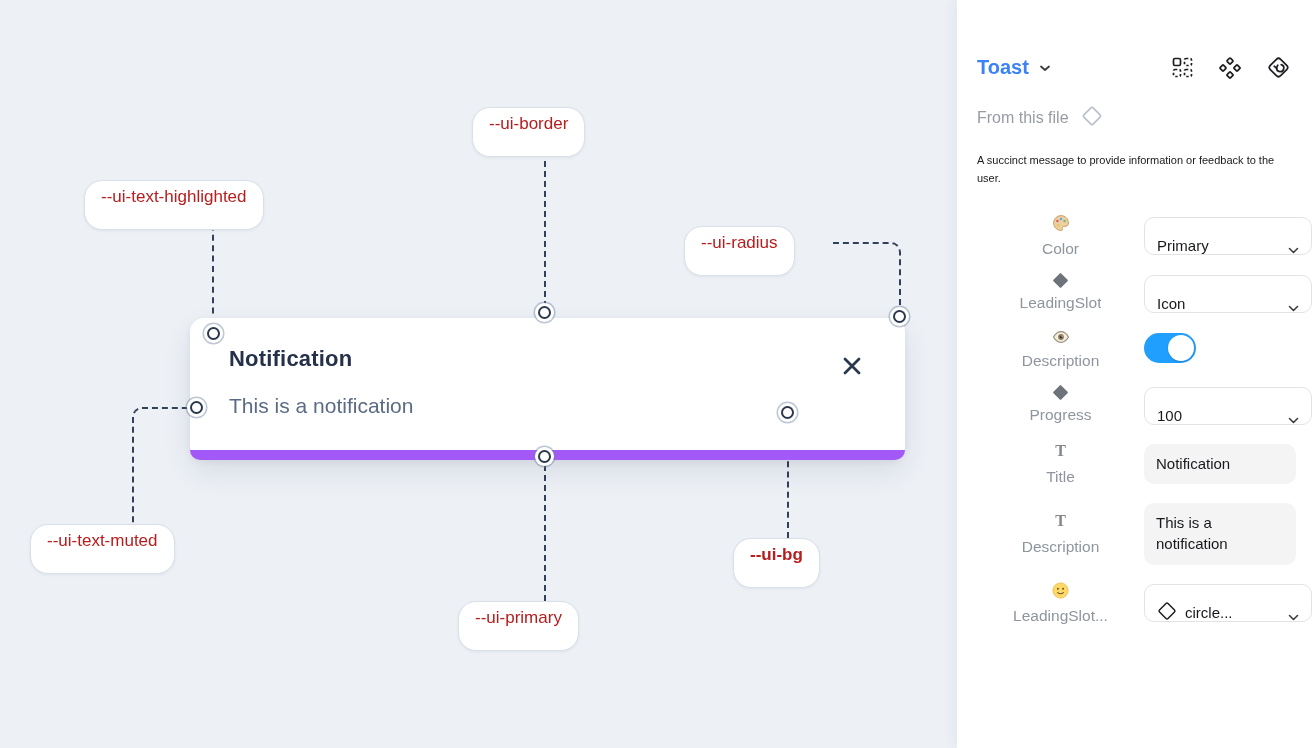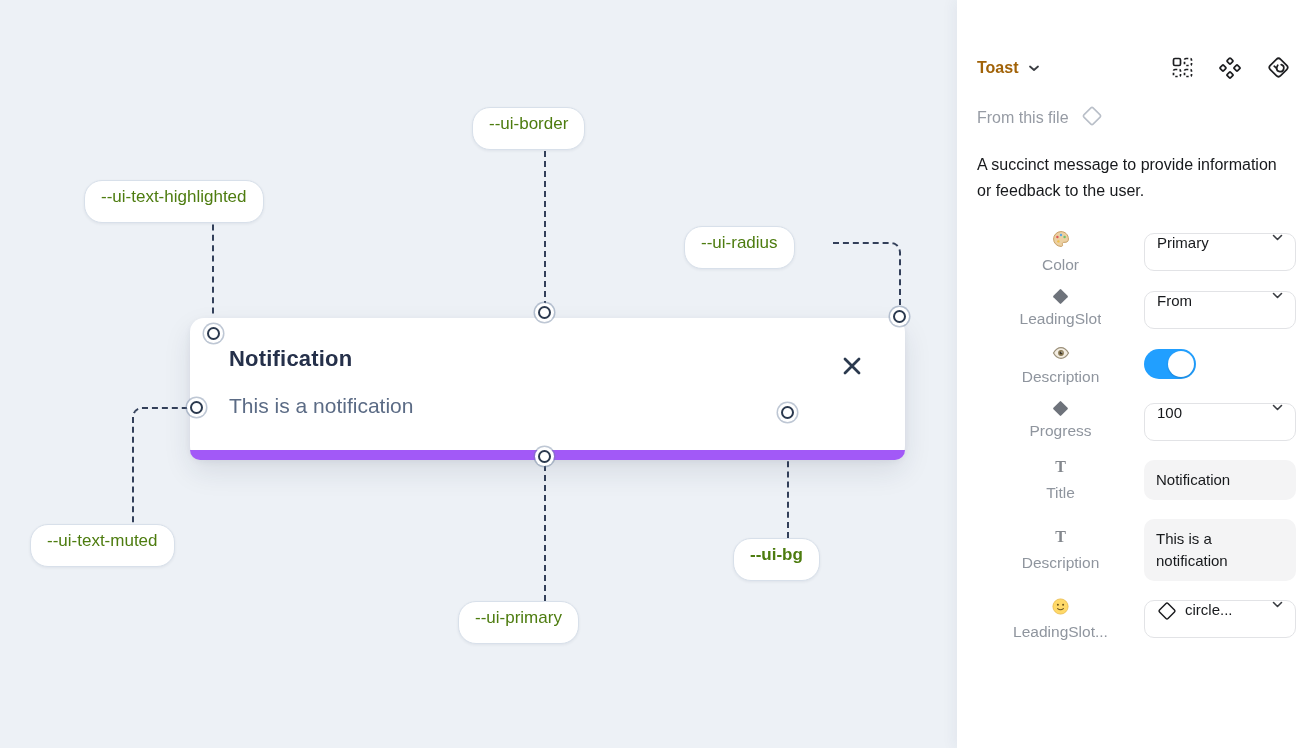--- a/index.html
+++ b/index.html
@@ -26,62 +26,62 @@
   }
   .toast-close { position:absolute; right:41px; top:36px; width:24px; height:24px; border:none; background:transparent; cursor:pointer; }
   .toast-progress {
     position:absolute; left:0; bottom:0; width:100%; height:10px;
     background:#a259f7; border-radius:0 0 14px 14px;
   }
 
   .pill {
     position:absolute; display:inline-block; white-space:nowrap;
     background:#ffffff; border:1px solid #d8e0ea; border-radius:18px;
-    padding:6px 16px 15px; font-size:17px; font-weight:500; color:#4d7c0f;
+    padding:6px 16px 22px; font-size:17px; font-weight:500; color:#b91c1c;
     box-shadow:0 1px 3px rgba(30,42,66,.07);
   }
 
   .dash-v { position:absolute; width:0; border-left:2px dashed #33405a; }
   .dash-elbow-tr { position:absolute; border-top:2px dashed #33405a; border-right:2px dashed #33405a; border-top-right-radius:10px; }
   .dash-elbow-tl { position:absolute; border-top:2px dashed #33405a; border-left:2px dashed #33405a; border-top-left-radius:10px; }
 
   .cpoint {
     position:absolute; width:13px; height:13px; border-radius:50%;
     background:#ffffff; border:2.5px solid #2b394e;
     box-shadow:0 0 0 3px #ffffff, 0 0 0 4.5px rgba(110,130,160,.45);
   }
 
   
   .panel {
     position:relative; width:355px; height:748px; background:#ffffff;
     box-shadow:-4px 0 12px rgba(40,60,90,.05);
     padding:56px 16px 0 20px;
   }
   .panel-header { display:flex; align-items:center; }
-  .panel-title { font-size:16px; font-weight:700; color:#a16207; }
+  .panel-title { font-size:20px; font-weight:700; color:#3b82f6; }
   .panel-title-chevron { margin-left:10px; display:inline-flex; cursor:pointer; }
   .panel-header-icons { margin-left:auto; display:flex; align-items:center; gap:26px; padding-right:6px; }
   .hicon { display:inline-flex; cursor:pointer; }
 
   .source-row { display:flex; align-items:center; gap:12px; margin-top:26px; }
   .source-label { font-size:16px; color:#969ba4; }
 
-  .panel-desc { margin-top:21px; width:312px; font-size:16px; line-height:1.62; color:#17191c; }
+  .panel-desc { margin-top:21px; width:312px; font-size:11px; line-height:1.62; color:#17191c; }
 
   .props { margin-top:26px; }
   .prow { display:grid; grid-template-columns:1fr 152px; align-items:center; margin-bottom:17px; min-height:38px; }
   .plabel { display:flex; align-items:center; gap:8px; min-width:0;flex-direction:column; }
   .ptext { font-size:15.5px; color:#8f959e; white-space:nowrap; overflow:hidden; text-overflow:ellipsis; }
   .picon { display:inline-flex; width:18px; justify-content:center; flex:none; }
 
   .t-glyph { font-family:"Liberation Serif", serif; font-weight:700; font-size:16px; color:#83878d; }
   .diamond-solid { width:11px; height:11px; background:#6e737b; transform:rotate(45deg); border-radius:1px; }
 
   .pselect {
-    display:flex; align-items:flex-start; width:152px; height:38px;
+    display:flex; align-items:flex-end; width:168px; height:38px;
     background:#ffffff; border:1px solid #e2e3e6; border-radius:10px;
     padding:0 12px; cursor:pointer; font-family:inherit;
   }
   .pselect .val { font-size:15px; font-weight:500; color:#17191c; white-space:nowrap; overflow:hidden; text-overflow:ellipsis; }
   .pselect .chev { margin-left:auto; display:inline-flex; flex:none; }
   .pselect .lead-ico { display:inline-flex; margin-right:8px; flex:none; }
 
   .pfield {
     width:152px; background:#f4f4f5; border:none; border-radius:10px;
     padding:9px 12px; font-size:15px; font-weight:500; color:#17191c; line-height:1.45;
@@ -210,21 +210,21 @@
       </div>
 
       <div class="prow">
         <div class="plabel">
           <span class="picon">
               <span class="diamond-solid"></span>
             </span>
           <span class="ptext">LeadingSlot</span>
         </div>
         <button class="pselect">
-          <span class="val">From</span>
+          <span class="val">Icon</span>
           <span class="chev">
               <svg width="11" height="7" viewBox="0 0 11 7">
                 <path d="M1.5 1.5 L5.5 5.5 L9.5 1.5" fill="none" stroke="#3a3d42" stroke-width="1.6" stroke-linecap="round" stroke-linejoin="round"></path>
               </svg>
             </span>
         </button>
       </div>
 
       <div class="prow">
         <div class="plabel">

